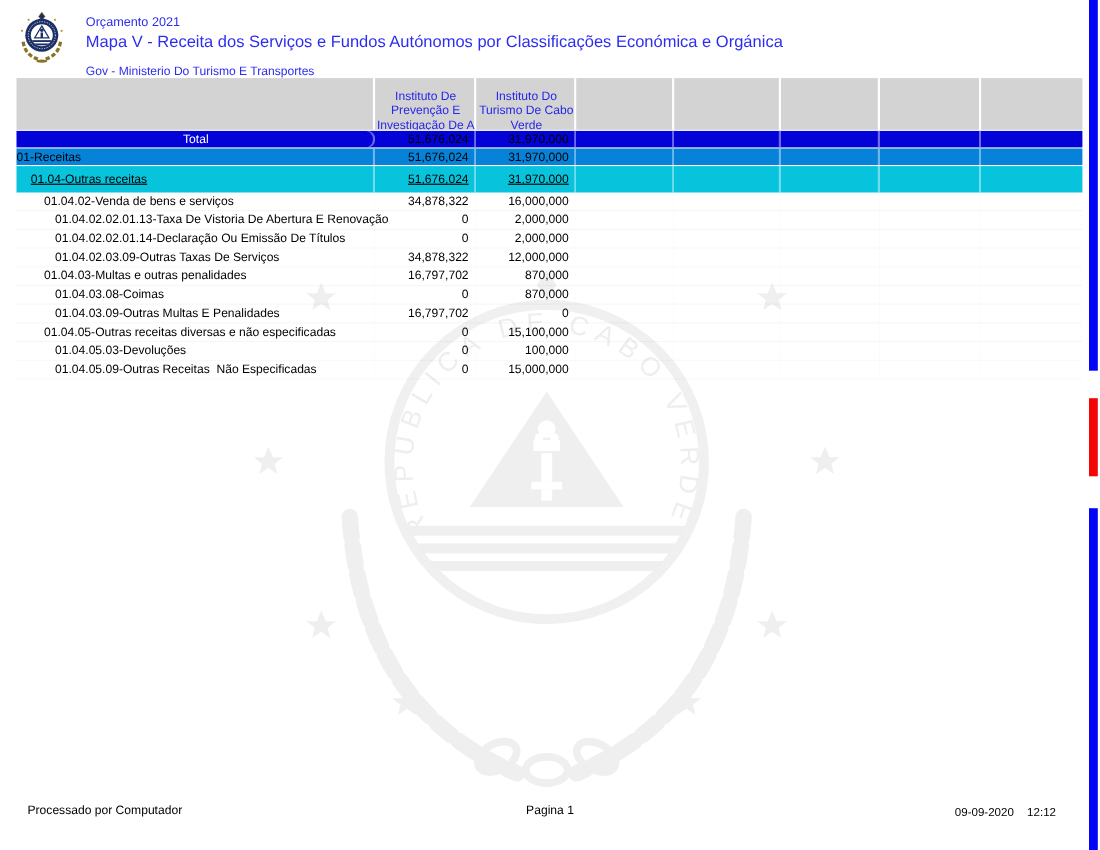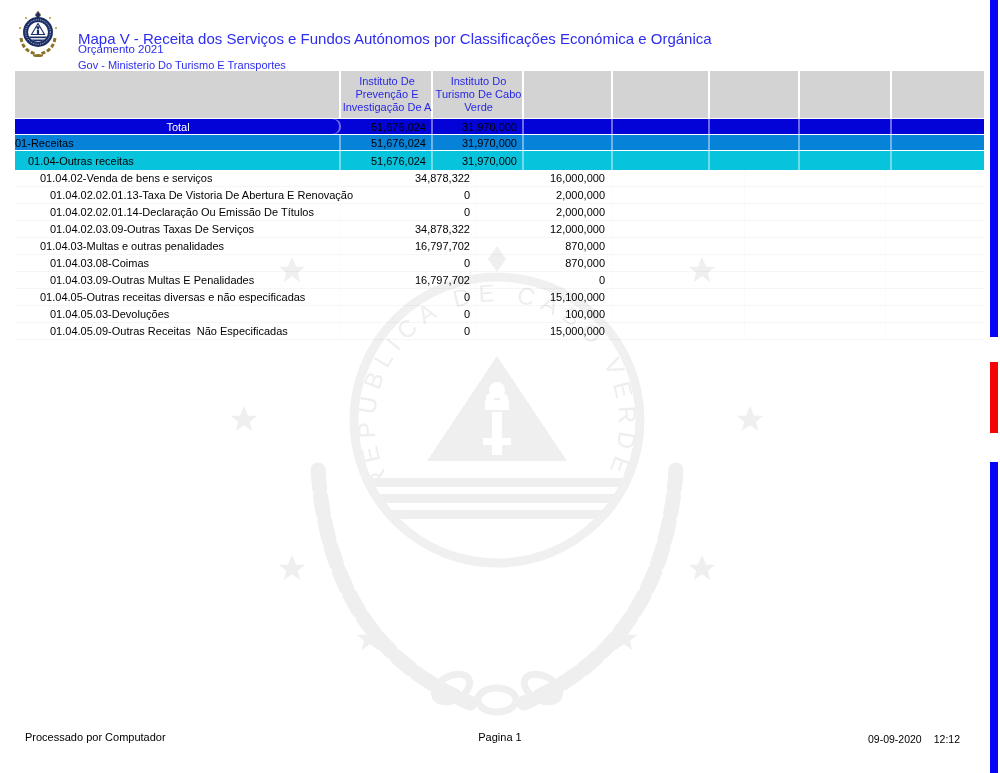--- a/index.html
+++ b/index.html
@@ -4,46 +4,46 @@
 <style>
   html,body{margin:0;padding:0;}
   body{
     width:1000px;height:773px;position:relative;overflow:hidden;
     background:#ffffff;font-family:"Liberation Sans",sans-serif;
   }
   
   .wm{position:absolute;left:0;top:0;z-index:0;}
   
   .logo{position:absolute;left:13px;top:10px;z-index:3;}
-  .hdr-budget{position:absolute;left:78px;top:15px;font-size:11.5px;color:var(--title-text);z-index:3;margin-top:28px;}
+  .hdr-budget{position:absolute;left:78px;top:15px;font-size:11.5px;color:var(--title-text);z-index:3;}
   .hdr-title{position:absolute;left:78px;top:30px;font-size:15px;color:var(--title-text);z-index:3;white-space:pre;}
   .hdr-org{position:absolute;left:78px;top:59px;font-size:11px;color:var(--title-text);z-index:3;}
   
   .report-table{position:absolute;left:15px;top:71px;width:969px;z-index:2;}
   .grid-row{display:grid;grid-template-columns:326px 92px 91px 89px 97px 90px 92px 92px;}
   .thead{height:47px;}
   .hcell{
     background:var(--header-bg);box-shadow:inset -2px 0 0 #ffffff;
     color:var(--header-text);font-size:11px;line-height:13px;text-align:center;
-    padding-top:4px;box-sizing:border-box;overflow:hidden;
+    padding-top:11px;box-sizing:border-box;overflow:hidden;
   }
   .hcell:last-child{box-shadow:none;}
   .row{height:17px;font-size:11px;color:#000;box-sizing:border-box;}
   .cell{display:flex;align-items:center;box-shadow:inset -2px 0 0 rgba(255,255,255,0.42);overflow:visible;}
   .cell:last-child{box-shadow:none;}
   .label{white-space:pre;}
   .num{justify-content:flex-end;padding-right:7px;}
   .row.total{height:15px;margin:1px 0;background:var(--total-bg);}
   .row.total .label{justify-content:center;color:#ffffff;padding-left:0;border-radius:7px;}
   .row.l1{height:15px;margin-bottom:1px;background:var(--l1-bg);}
-  .row.l2{height:19px;background:var(--l2-bg);}
+  .row.l2{height:24px;background:var(--l2-bg);text-decoration:underline;}
   .row.l2 .label{padding-left:13px;}
   .row.l3 .label{padding-left:25px;}
   .row.l4 .label{padding-left:35px;}
-  .row.l3,.row.l4{background:transparent;border-bottom:1px solid rgba(0,0,0,0.035);gap:44px;}
+  .row.l3,.row.l4{background:transparent;border-bottom:1px solid rgba(0,0,0,0.035);}
   .row.l3 .cell,.row.l4 .cell{box-shadow:inset -1px 0 0 rgba(0,0,0,0.015);}
   
   .f-left{position:absolute;left:25px;top:731px;font-size:11px;color:#000;z-index:3;}
   .f-center{position:absolute;left:0;top:731px;width:1000px;text-align:center;font-size:11px;color:#000;z-index:3;}
   .f-right{position:absolute;left:868px;top:733px;font-size:10.5px;color:#000;z-index:3;}
   .f-right .time{margin-left:12px;}
   
   .edge{position:absolute;left:990px;width:8px;z-index:4;}
   .edge.b1{top:0;height:337px;background:var(--edge-blue);}
   .edge.r1{top:362px;height:71px;background:var(--edge-red);}

